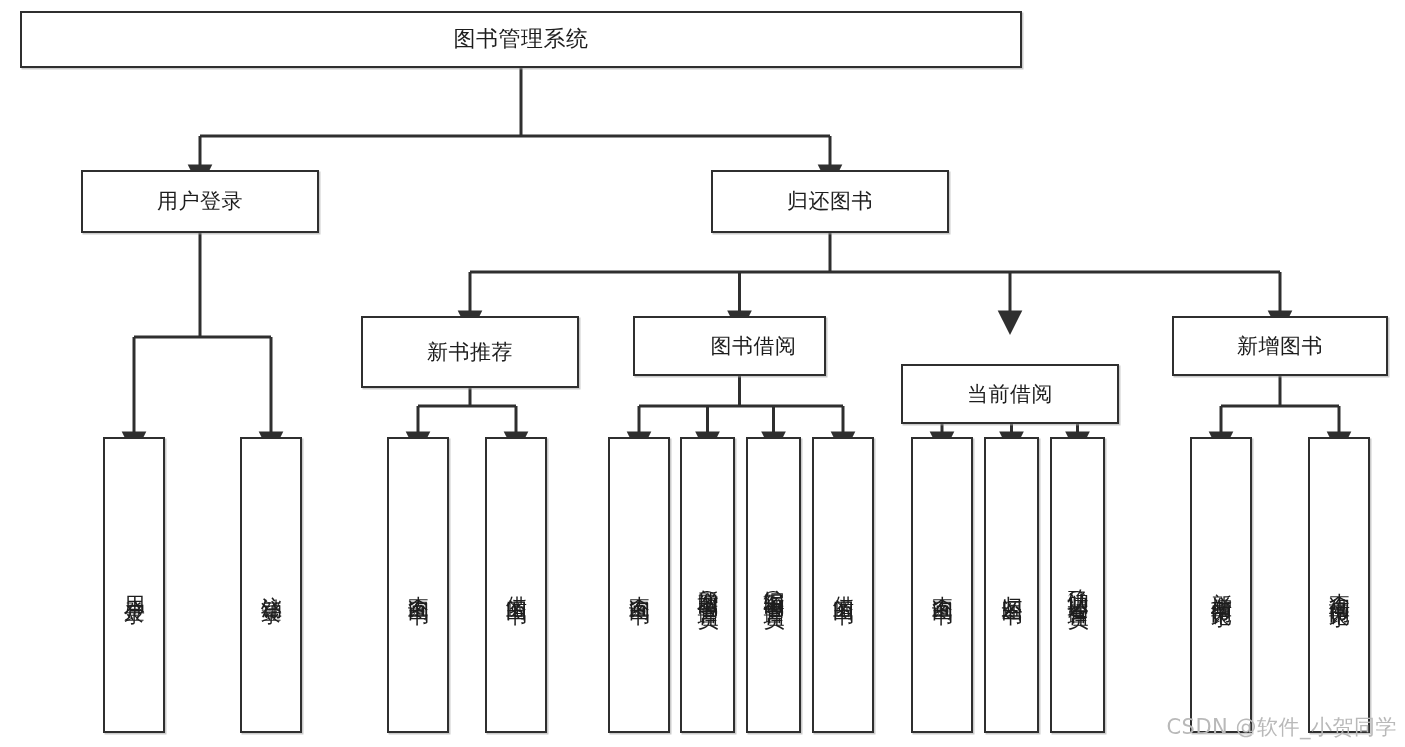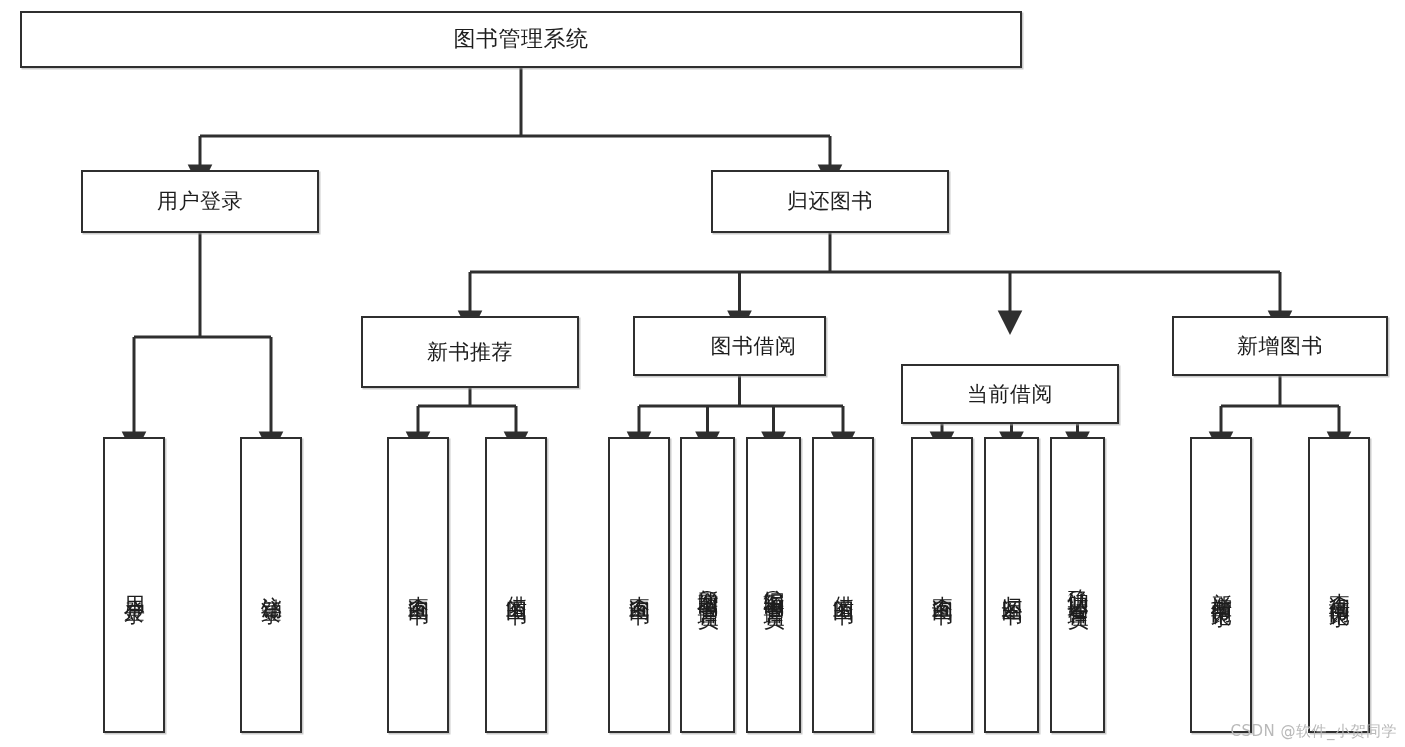--- a/index.html
+++ b/index.html
@@ -48,21 +48,21 @@
     writing-mode: vertical-rl;
     text-orientation: upright;
     letter-spacing: 3px;
     font-size: 21px;
   }
   .node.root .label { font-size: 22px; }
   .watermark {
     position: absolute;
     right: 8px;
     bottom: 6px;
-    font-size: 15px;
+    font-size: 21px;
     color: #b9b9b9;
     letter-spacing: 0.5px;
     white-space: nowrap;
     user-select: none;
   }
 </style>
 </head>
 <body>
 
 <div id="diagram-root">

